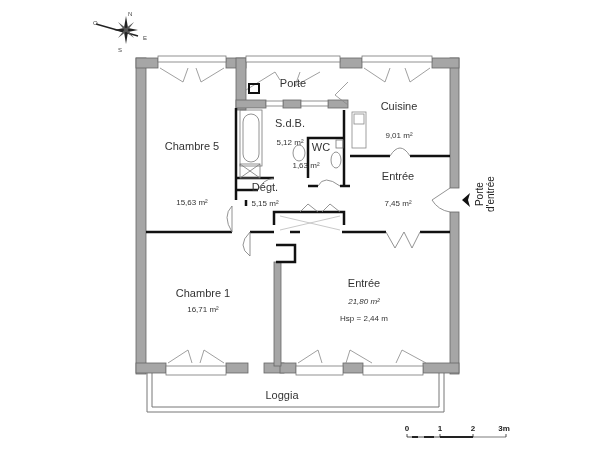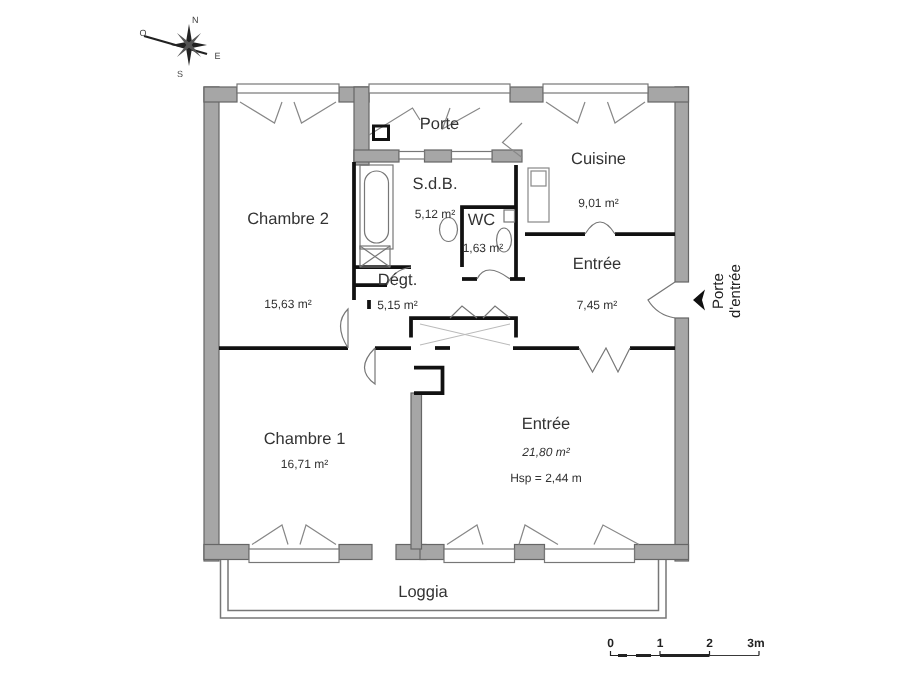--- a/index.html
+++ b/index.html
@@ -168,26 +168,26 @@
 <span class="compass-l" style="left:128px;top:11px;">N</span>
 <span class="compass-l" style="left:143px;top:35px;">E</span>
 <span class="compass-l" style="left:118px;top:47px;">S</span>
 
 <span class="lbl room-name" style="left:293px;top:77px;">Porte</span>
 
 <span class="lbl room-name" style="left:290px;top:117px;">S.d.B.</span>
 <span class="lbl room-area" style="left:290px;top:138px;">5,12 m²</span>
 
 <span class="lbl room-name" style="left:321px;top:141px;text-align:right;">WC</span>
-<span class="lbl room-area" style="left:322px;top:161px;">1,63 m²</span>
+<span class="lbl room-area" style="left:306px;top:161px;">1,63 m²</span>
 
 <span class="lbl room-name" style="left:399px;top:100px;">Cuisine</span>
 <span class="lbl room-area" style="left:399px;top:131px;">9,01 m²</span>
 
-<span class="lbl room-name" style="left:192px;top:140px;">Chambre 2</span>
+<span class="lbl room-name" style="left:192px;top:140px;">Chambre 5</span>
 <span class="lbl room-area" style="left:192px;top:158px;margin-top:40px;">15,63 m²</span>
 
 <span class="lbl room-name" style="left:265px;top:181px;">Dégt.</span>
 <span class="lbl room-area" style="left:265px;top:199px;">5,15 m²</span>
 
 <span class="lbl room-name" style="left:398px;top:170px;">Entrée</span>
 <span class="lbl room-area" style="left:398px;top:199px;">7,45 m²</span>
 
 <span class="lbl room-name" style="left:203px;top:287px;">Chambre 1</span>
 <span class="lbl room-area" style="left:203px;top:305px;">16,71 m²</span>

